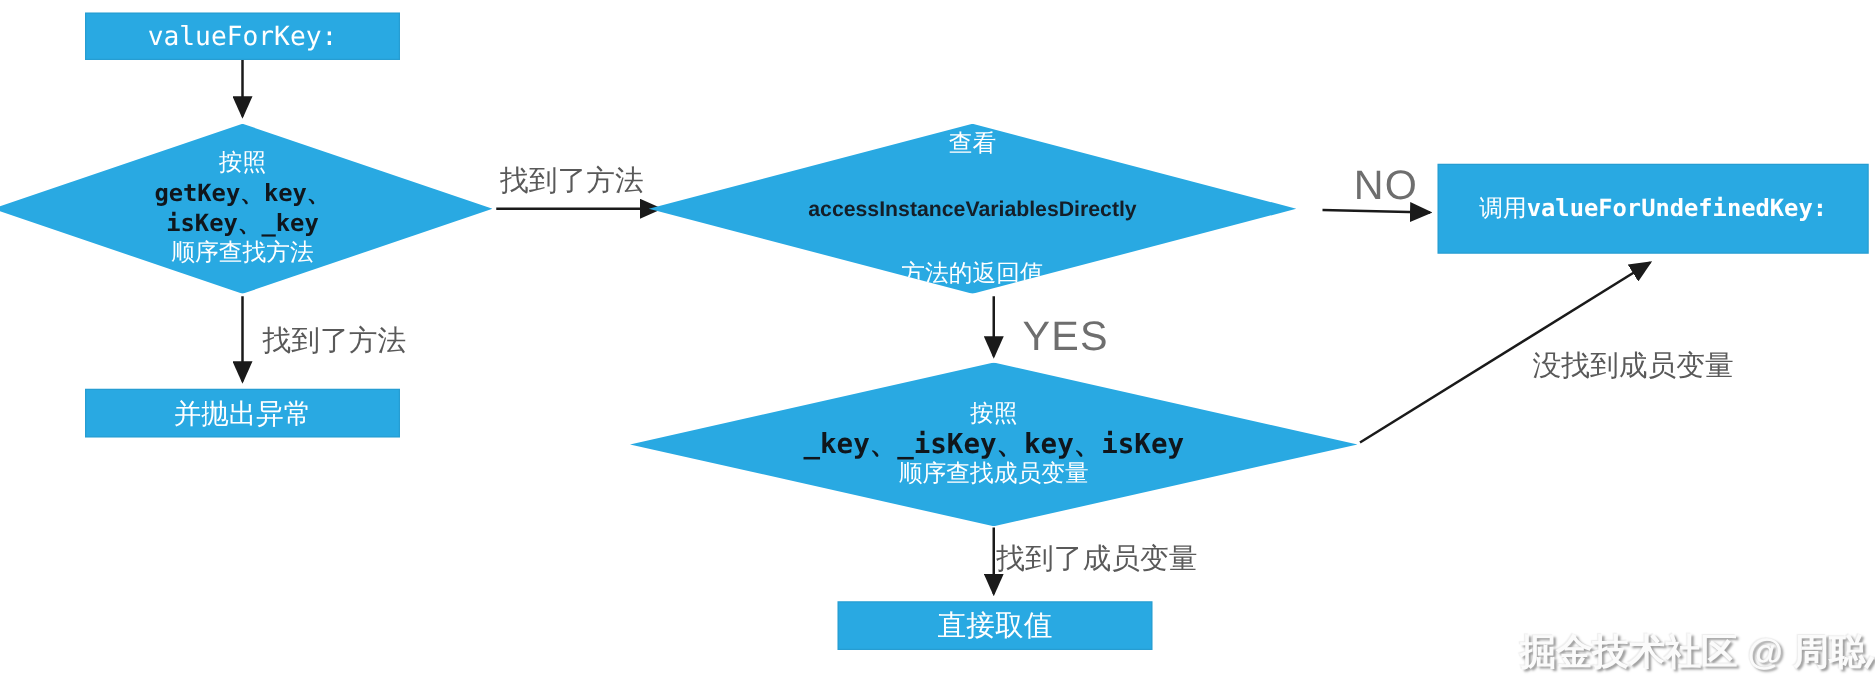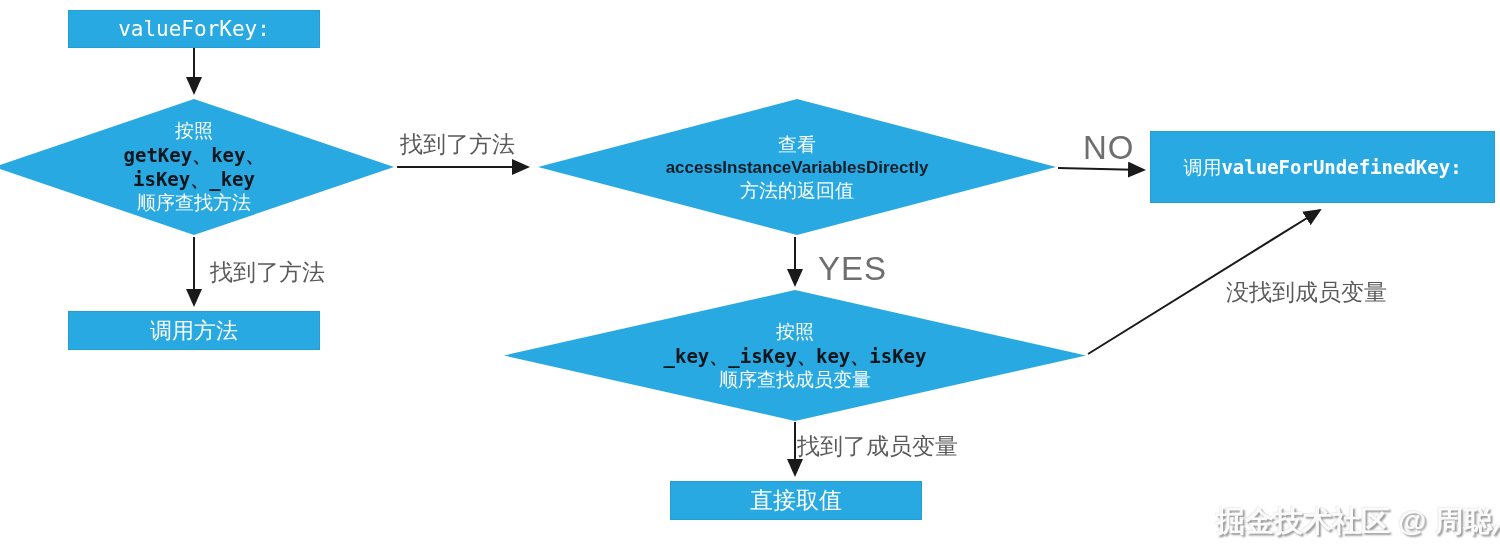--- a/index.html
+++ b/index.html
@@ -20,26 +20,26 @@
   .code-w{font-family:"DejaVu Sans Mono","Liberation Mono",monospace;font-weight:bold;color:#ffffff;}
   .code-dark{font-family:"DejaVu Sans Mono","Liberation Mono",monospace;font-weight:bold;color:#10161c;}
   .sans-dark{font-weight:bold;color:#141e28;}
   .sans-bw{font-weight:bold;color:#ffffff;}
   .zh{color:#ffffff;}
 
   
   .n-start{left:68px;top:10px;width:252px;height:38px;font-size:21px;}
   .n-d1{left:-6px;top:99px;width:400px;height:136px;font-size:19px;line-height:24px;}
   .n-call{left:68px;top:311px;width:252px;height:39px;font-size:22px;}
-  .n-d2{left:538px;top:99px;width:518px;height:136px;font-size:19px;line-height:23px;}
+  .n-d2{left:519px;top:99px;width:518px;height:136px;font-size:19px;line-height:23px;gap:29px;}
   .n-undef{left:1150px;top:131px;width:345px;height:72px;font-size:19px;line-height:31px;}
   .n-d3{left:504px;top:290px;width:582px;height:131px;font-size:19px;line-height:24px;}
   .n-direct{left:670px;top:481px;width:252px;height:39px;font-size:23px;}
   .n-d2 .code-line{font-size:17px;}
-  .n-d3 .code-line{font-size:19px;}
+  .n-d3 .code-line{font-size:22px;}
 
   .edge-label{position:absolute;color:#595959;font-size:23px;white-space:nowrap;}
   .edge-label.en{font-size:33px;color:#6e6e6e;letter-spacing:1px;}
 
   .watermark{
     position:absolute;left:1216px;top:502px;font-size:29px;font-weight:bold;white-space:nowrap;
     color:#fbfbfb;
     text-shadow:2px 2px 2px #9b9b9b,-1px -1px 1px #ededed;
   }
 </style>
@@ -68,21 +68,21 @@
   </div>
 
   <div class="node diamond n-d1">
     <div class="zh">按照</div>
     <div class="code-dark">getKey、key、</div>
     <div class="code-dark">isKey、_key</div>
     <div class="zh">顺序查找方法</div>
   </div>
 
   <div class="node rect n-call">
-    <span>调用方法</span>
+    <span>并抛出异常</span>
   </div>
 
   <div class="node diamond n-d2">
     <div class="zh">查看</div>
     <div class="sans-dark code-line">accessInstanceVariablesDirectly</div>
     <div class="zh">方法的返回值</div>
   </div>
 
   <div class="node rect n-undef">
     <div>

